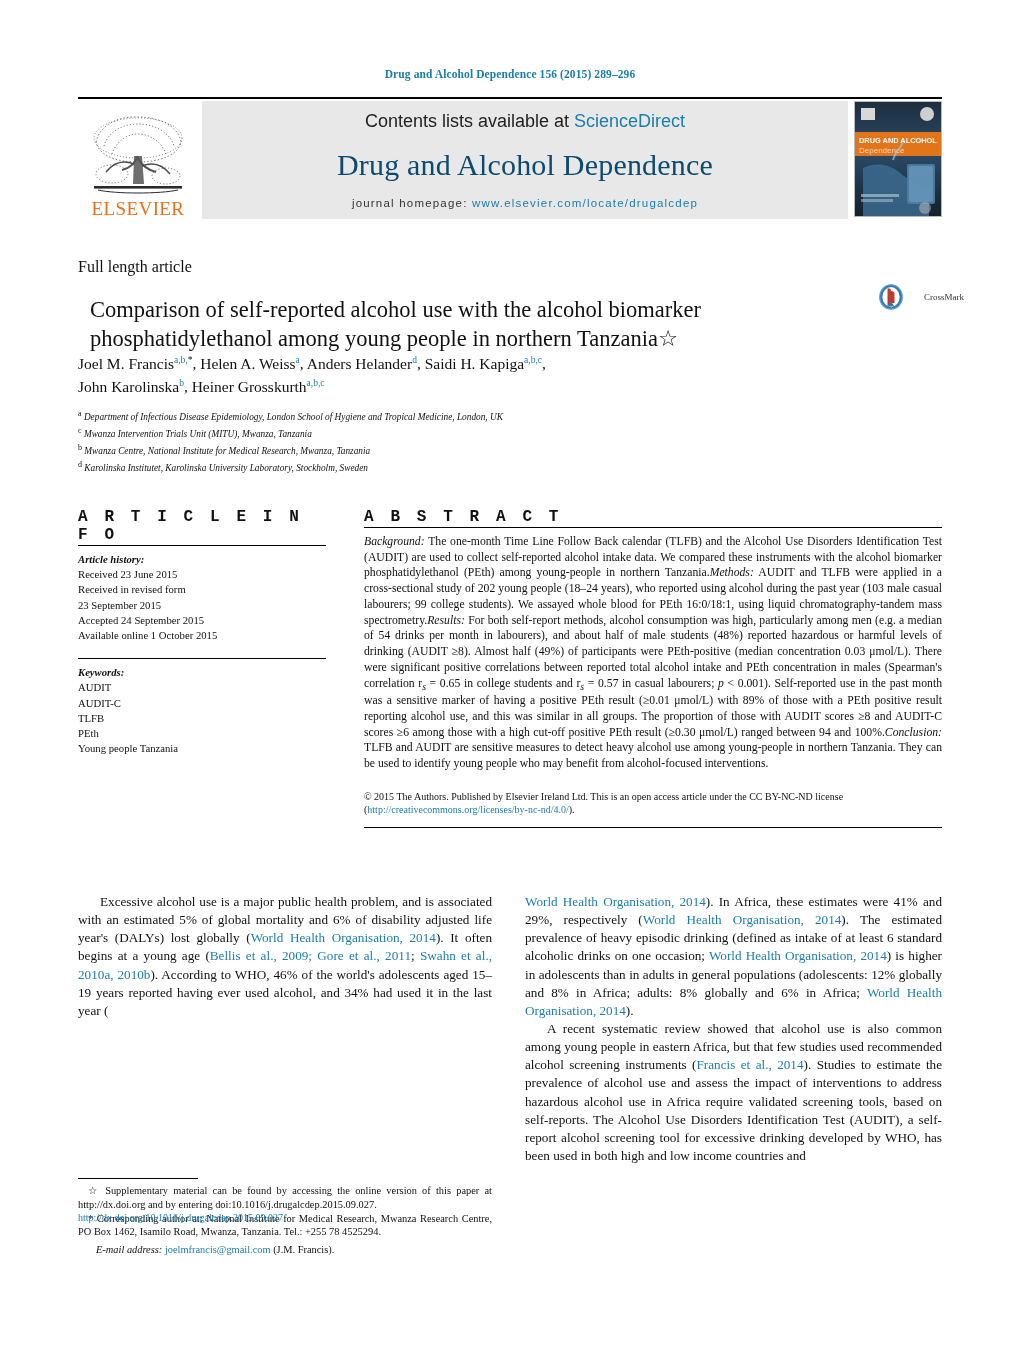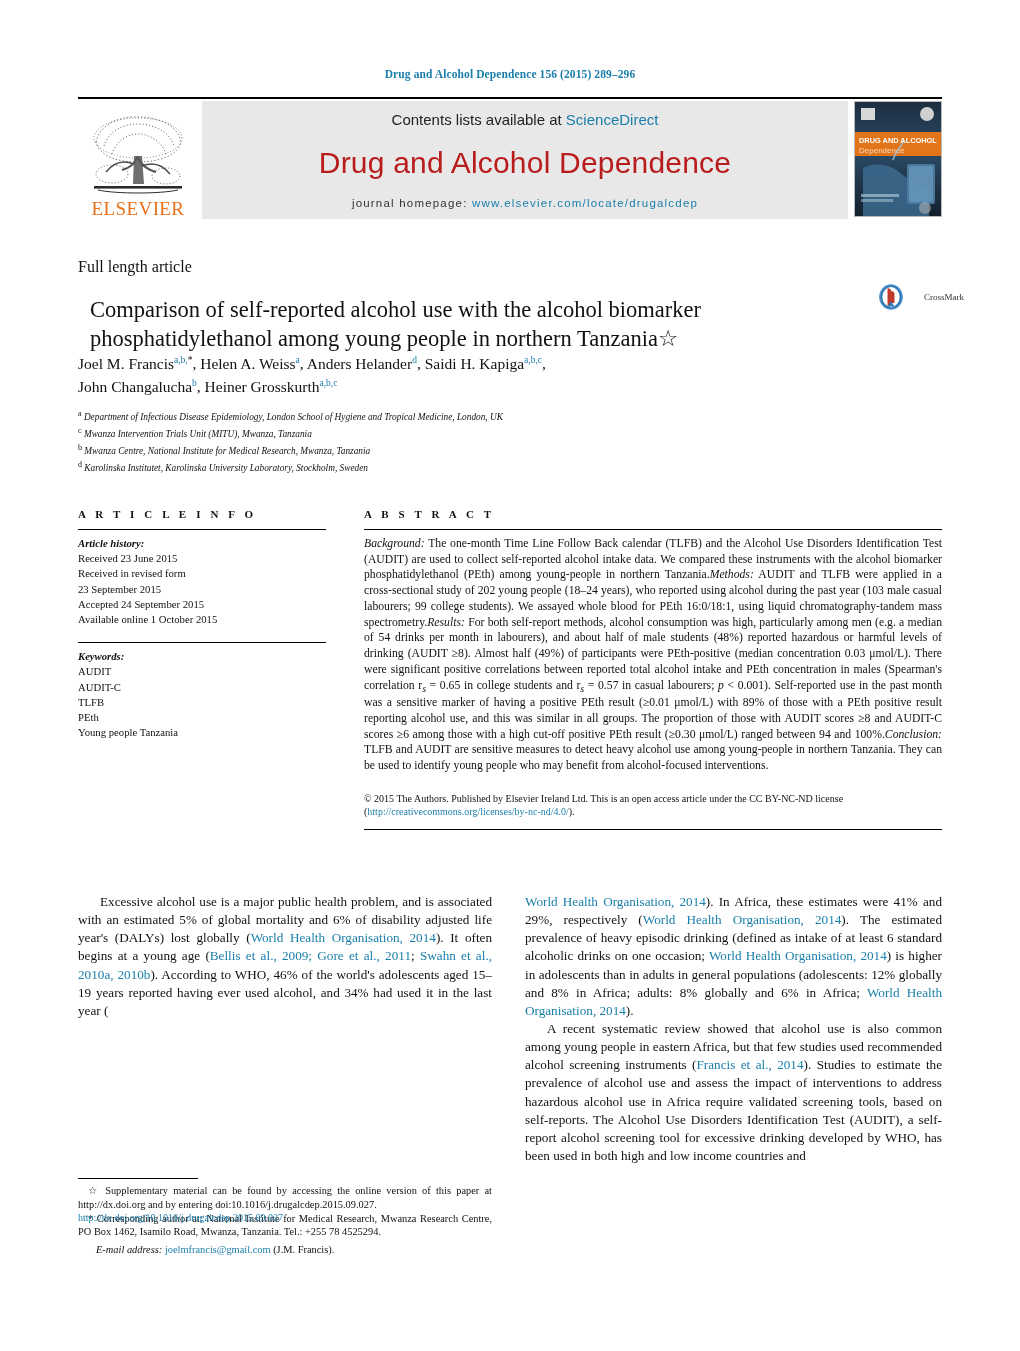--- a/index.html
+++ b/index.html
@@ -76,27 +76,27 @@
     display: flex;
     flex-direction: column;
     justify-content: space-between;
     align-items: center;
     padding: 10px 0 10px 0;
     margin-left: 4px;
     margin-right: 6px;
   }
   .contents-line {
     font-family: "Liberation Sans", sans-serif;
-    font-size: 15px;
+    font-size: 18px;
     color: #222;
   }
   .journal-title {
-    font-family: Liberation Sans, sans-serif;
+    font-family: Liberation Serif, serif;
     font-size: 30px;
-    color: #b91c1c;
+    color: #0c4a6e;
     letter-spacing: 0.2px;
   }
   .homepage-line {
     font-family: "Liberation Sans", sans-serif;
     font-size: 11.5px;
     letter-spacing: 1.2px;
     color: #333;
   }
   .homepage-line .lnk { letter-spacing: 1.2px; }
   .cover-thumb {
@@ -184,26 +184,26 @@
     left: 78px;
     width: 248px;
   }
   .abs-col {
     position: absolute;
     top: 508px;
     left: 364px;
     width: 578px;
   }
   .sec-head {
-    font-size: 11px;
+    font-size: 16px;
     font-weight: bold;
     letter-spacing: 3.6px;
     color: #111;
-    font-family: Liberation Serif, serif;
-    margin-bottom: 9px;
+    font-family: Liberation Mono, monospace;
+    margin-bottom: 1px;
   }
   .rule {
     border-top: 1.3px solid #000;
     margin: 0 0 6px 0;
   }
   .info-sub {
     font-size: 10.7px;
     font-style: italic;
     font-weight: bold;
     color: #111;
@@ -391,21 +391,21 @@
       <path d="M15 4 C20 6 24 10 24 15 C24 21 20 25 15 27 Z" fill="#ffffff"></path>
       <path d="M11 5 C14 5 15 6 15 8 L15 22 L11 26 Z" fill="#c0392b"></path>
       <path d="M15 8 C17 8 19 9 19 11 L19 22 L15 22 Z" fill="#c0392b"></path>
       <path d="M15 20 L19 26 L11 26 Z" fill="#2f79b5"></path>
       <ellipse cx="15" cy="15" rx="13" ry="14" fill="none" stroke="#5b9bd0" stroke-width="1.4"></ellipse>
     </svg>
     <span class="crossmark-label">CrossMark</span>
   </div>
 
   <div class="authors">
-    <span><span>Joel M. Francis</span><sup>a,b,</sup><sup class="plain">*</sup>, </span><span><span>Helen A. Weiss</span><sup>a</sup>, </span><span><span>Anders Helander</span><sup>d</sup>, </span><span><span>Saidi H. Kapiga</span><sup>a,b,c</sup>,</span><br><span><span>John Changalucha</span><sup>b</sup>, </span><span><span>Heiner Grosskurth</span><sup>a,b,c</sup></span>
+    <span><span>Joel M. Francis</span><sup>a,b,</sup><sup class="plain">*</sup>, </span><span><span>Helen A. Weiss</span><sup>a</sup>, </span><span><span>Anders Helander</span><sup>d</sup>, </span><span><span>Saidi H. Kapiga</span><sup>a,b,c</sup>,</span><br><span><span>John Karolinska</span><sup>b</sup>, </span><span><span>Heiner Grosskurth</span><sup>a,b,c</sup></span>
   </div>
 
   <div class="affiliations">
     <div><span class="aff-mark">a</span> <span>Department of Infectious Disease Epidemiology, London School of Hygiene and Tropical Medicine, London, UK</span></div>
     <div><span class="aff-mark">c</span> <span>Mwanza Intervention Trials Unit (MITU), Mwanza, Tanzania</span></div>
     <div><span class="aff-mark">b</span> <span>Mwanza Centre, National Institute for Medical Research, Mwanza, Tanzania</span></div>
     <div><span class="aff-mark">d</span> <span>Karolinska Institutet, Karolinska University Laboratory, Stockholm, Sweden</span></div>
   </div>
 
   <div class="info-col">

